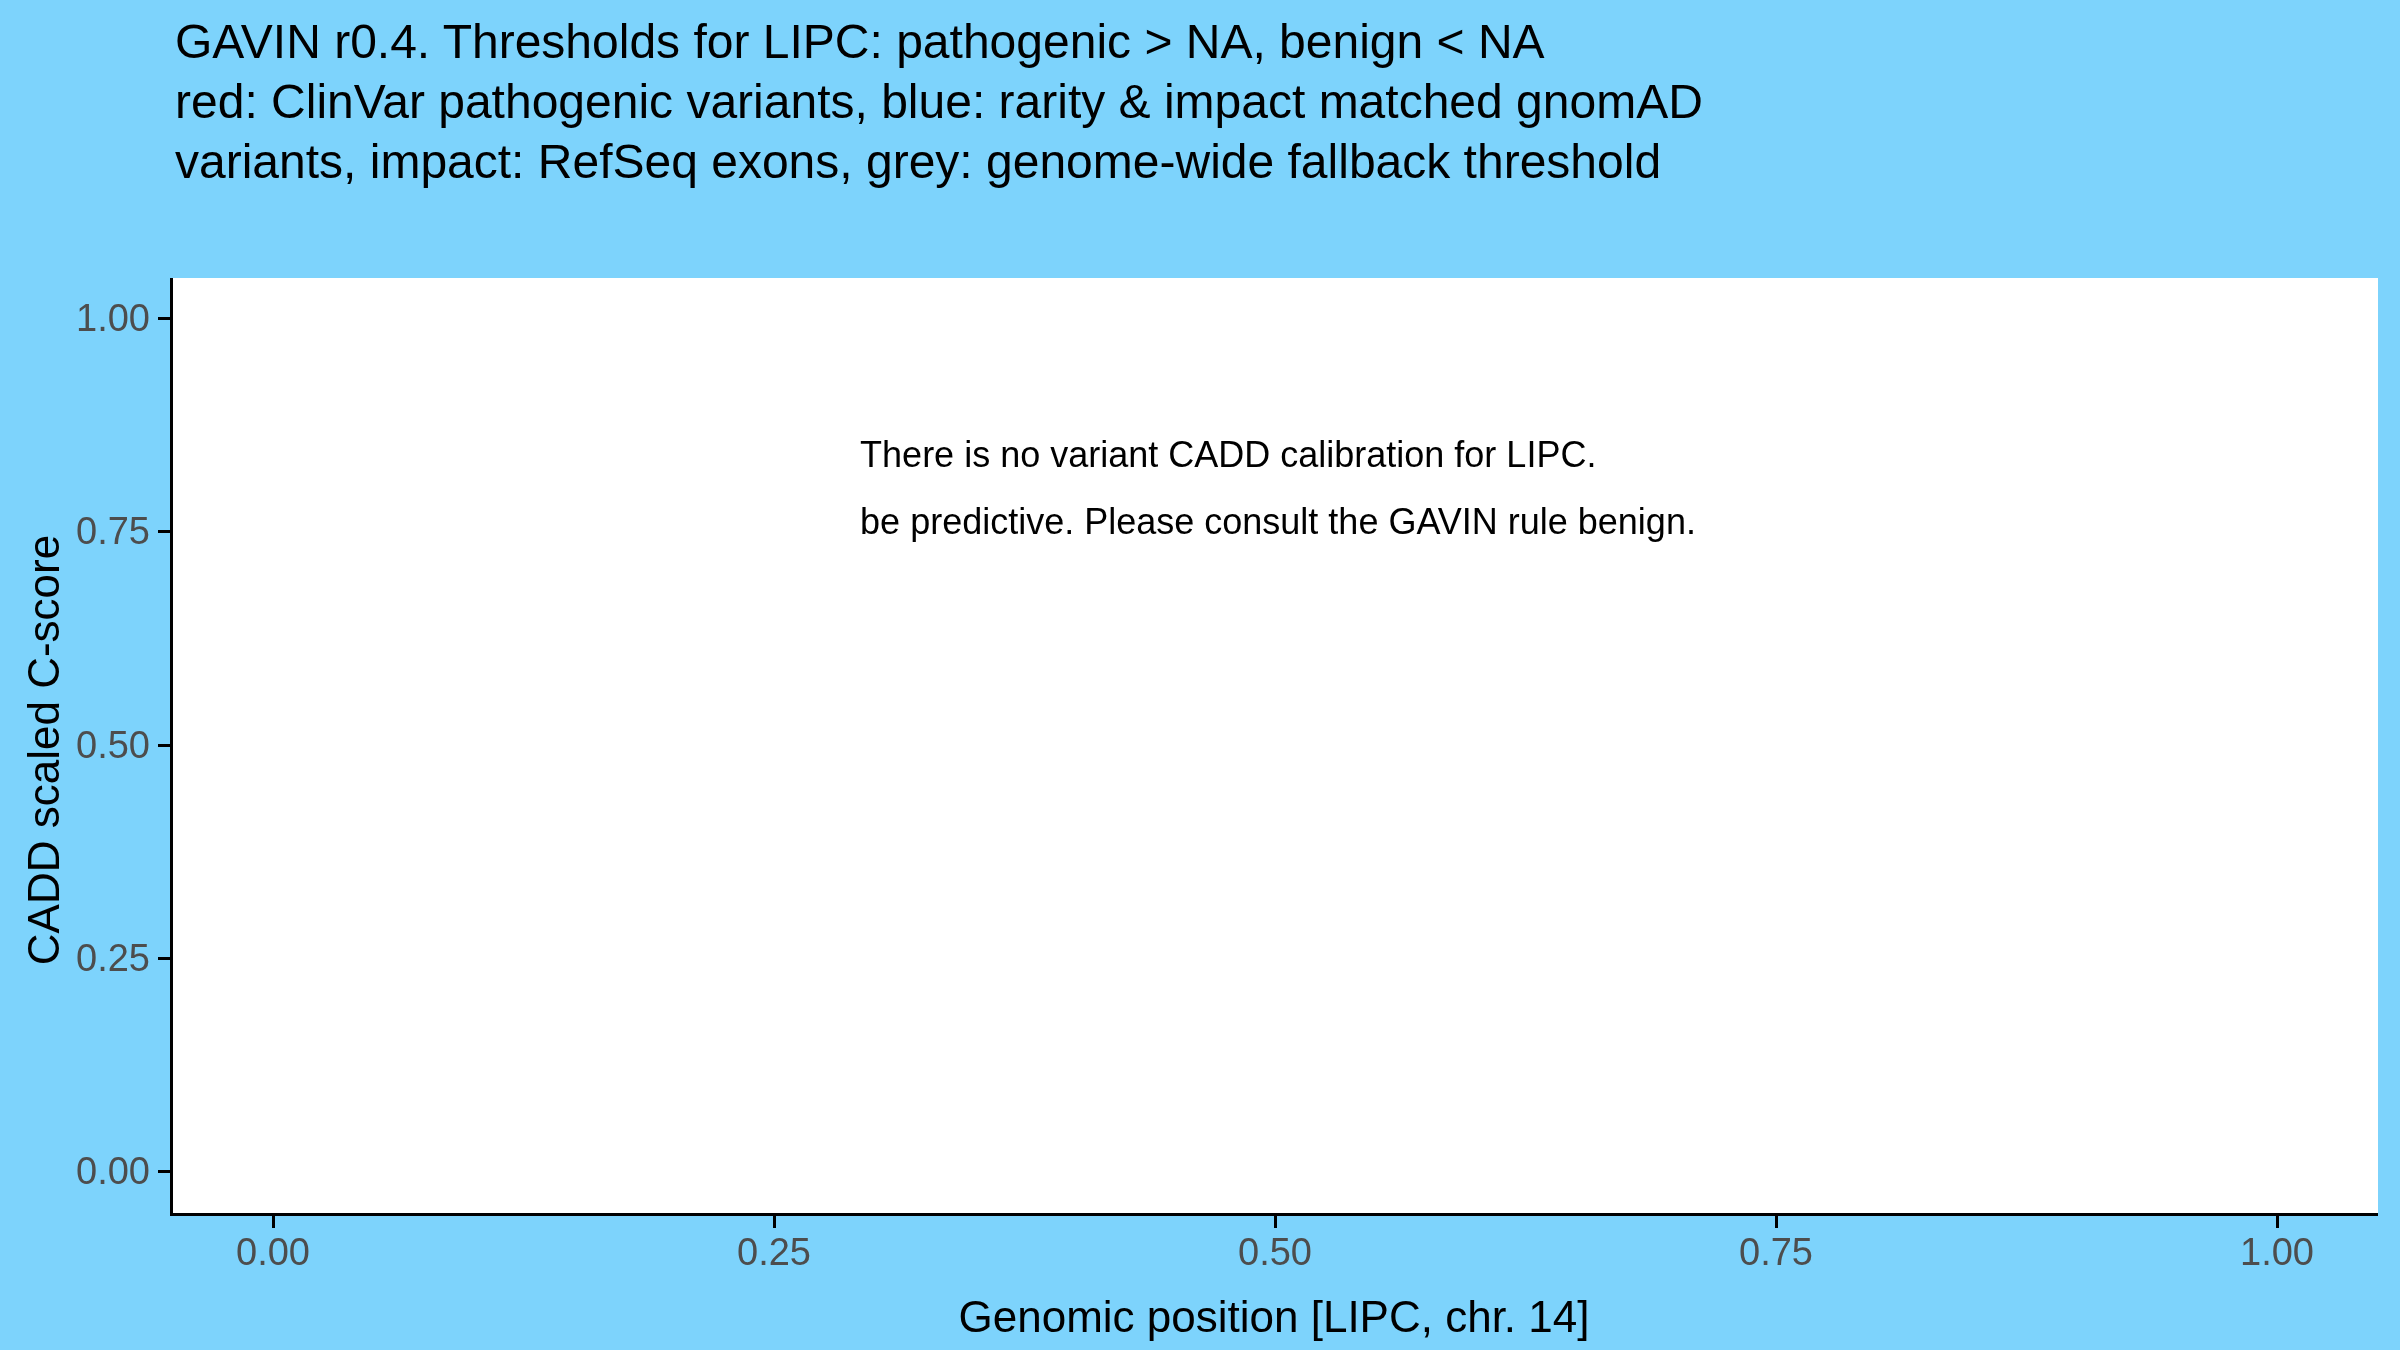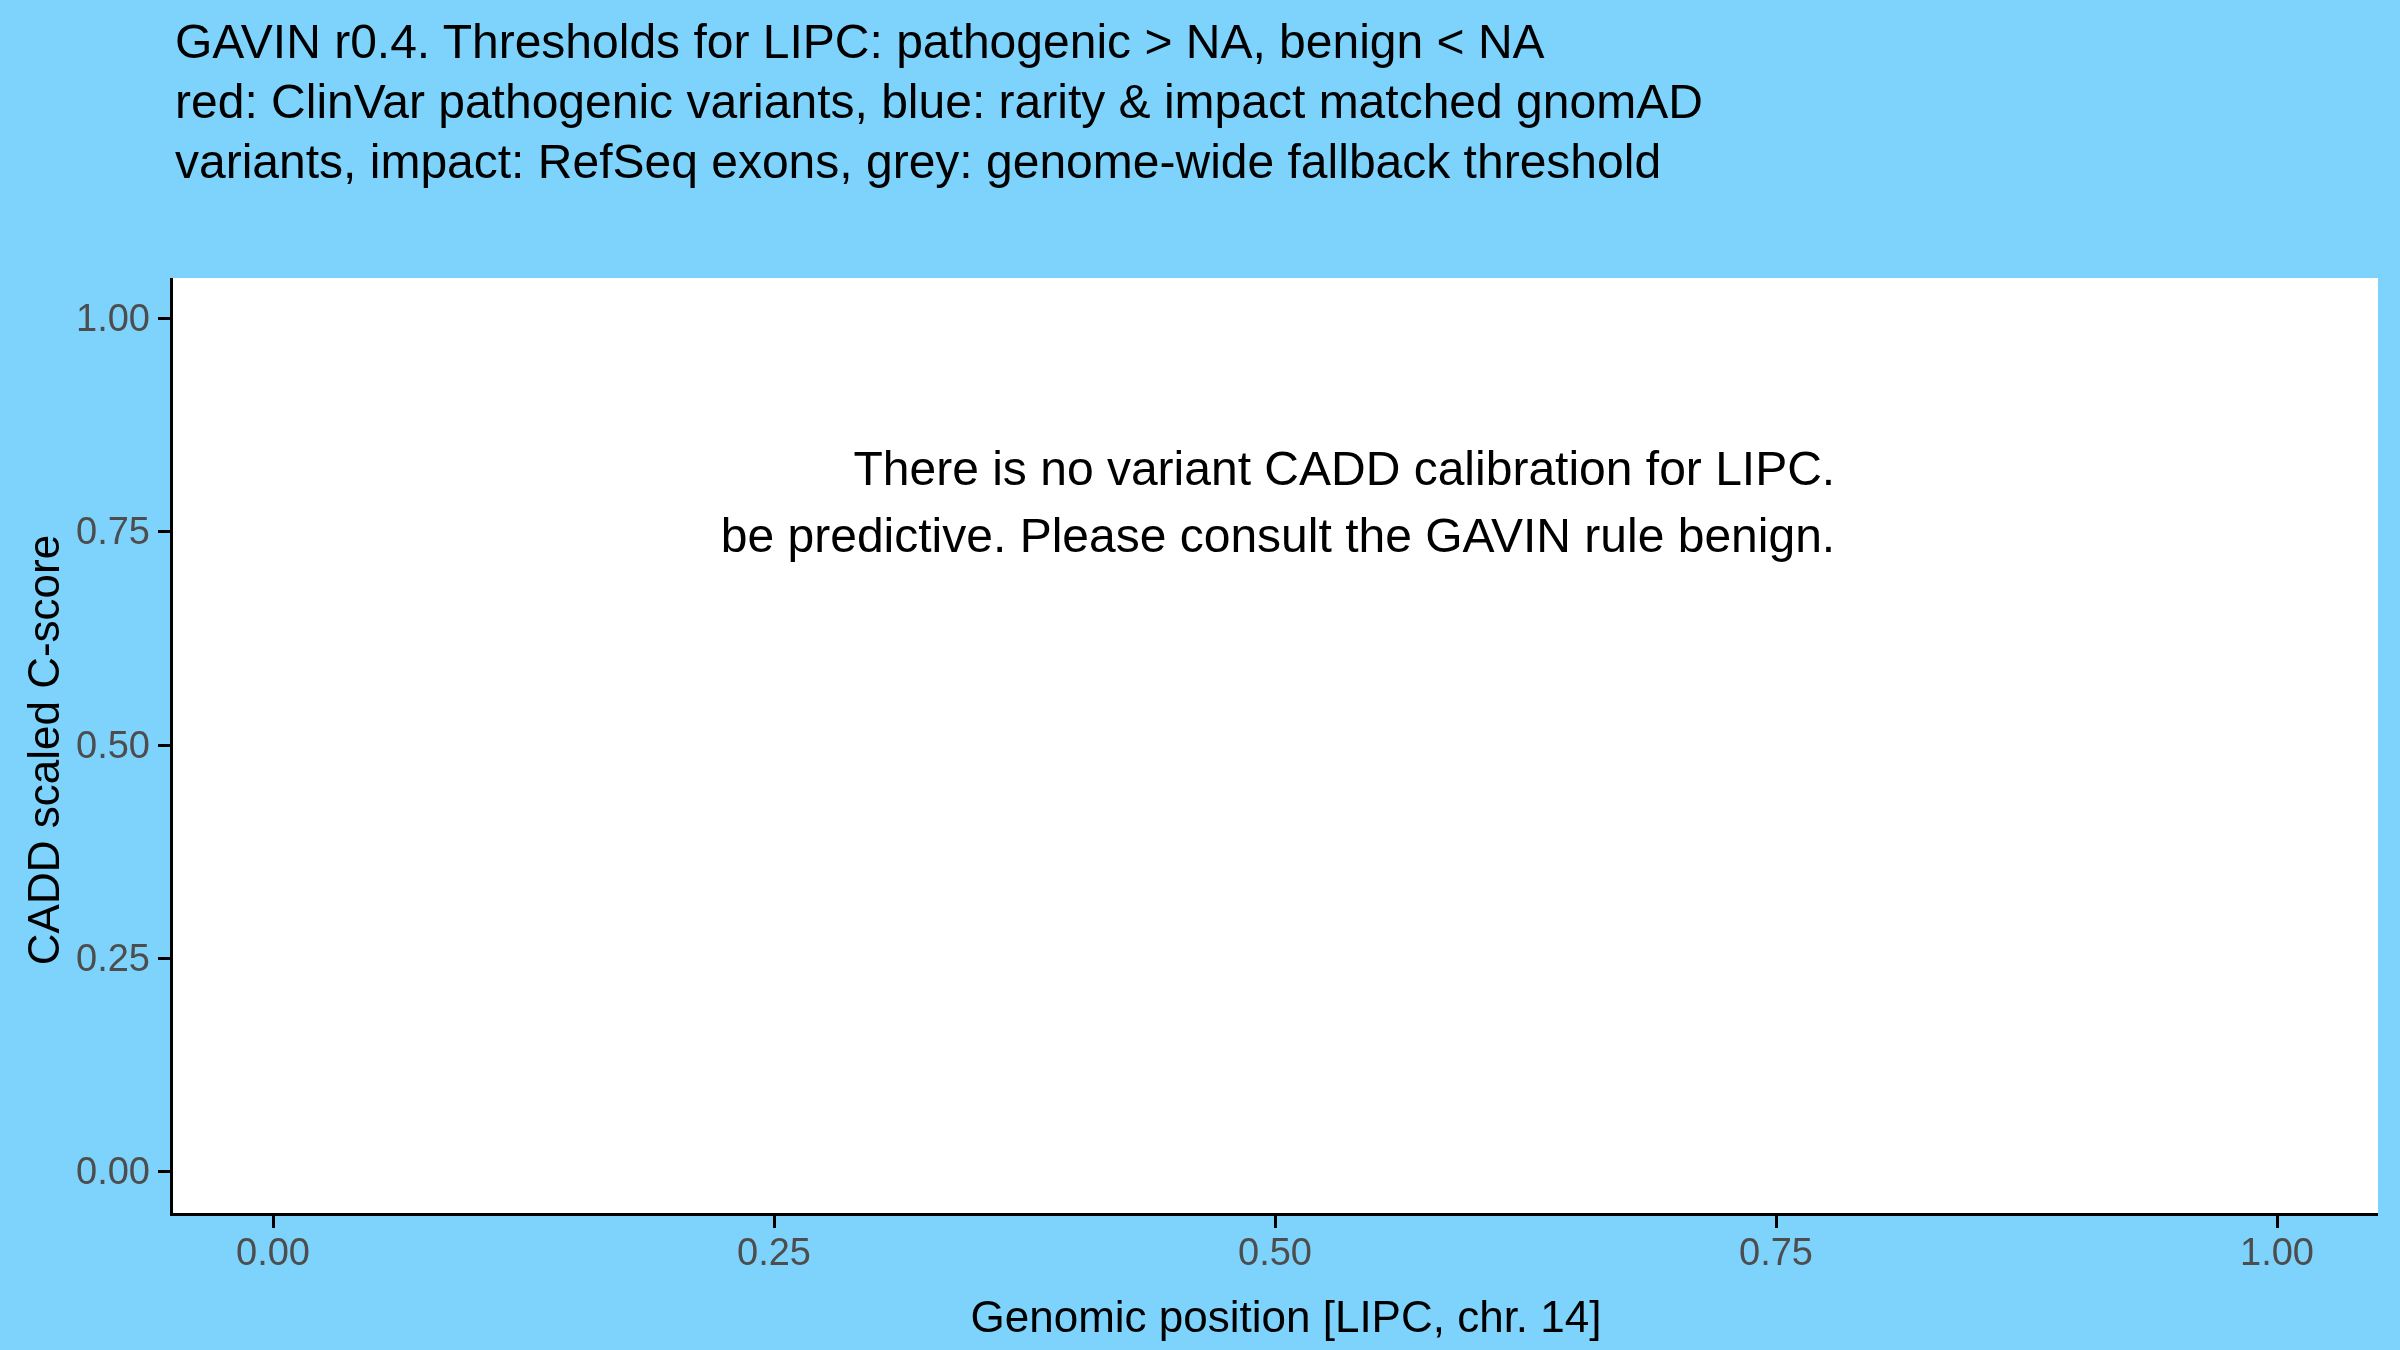--- a/index.html
+++ b/index.html
@@ -38,24 +38,24 @@
     box-sizing: border-box;
     border-left: 3px solid #000000;
     border-bottom: 3px solid #000000;
     background: #ffffff;
   }
 
   
   .annotation {
     position: absolute;
     left: 1105px;
-    top: 157px;
+    top: 143px;
     transform: translateX(-50%);
-    text-align: right;
-    font-size: 48px;
+    text-align: left;
+    font-size: 36px;
     line-height: 67px;
     color: #000000;
     white-space: nowrap;
   }
 
   
   .y-tick-mark {
     position: absolute;
     left: 158px;
     width: 12px;
@@ -101,21 +101,20 @@
     white-space: nowrap;
   }
   .x-axis-title {
     position: absolute;
     left: 1274px;
     top: 1292px;
     transform: translateX(-50%);
     font-size: 44px;
     color: #000000;
     white-space: nowrap;
-    margin-left: 12px;
   }
 </style>
 </head>
 <body>
 
 <div id="figure">
 
   <div class="chart-title">
     <div>GAVIN r0.4. Thresholds for LIPC: pathogenic &gt; NA, benign &lt; NA</div>
     <div>red: ClinVar pathogenic variants, blue: rarity &amp; impact matched gnomAD</div>

